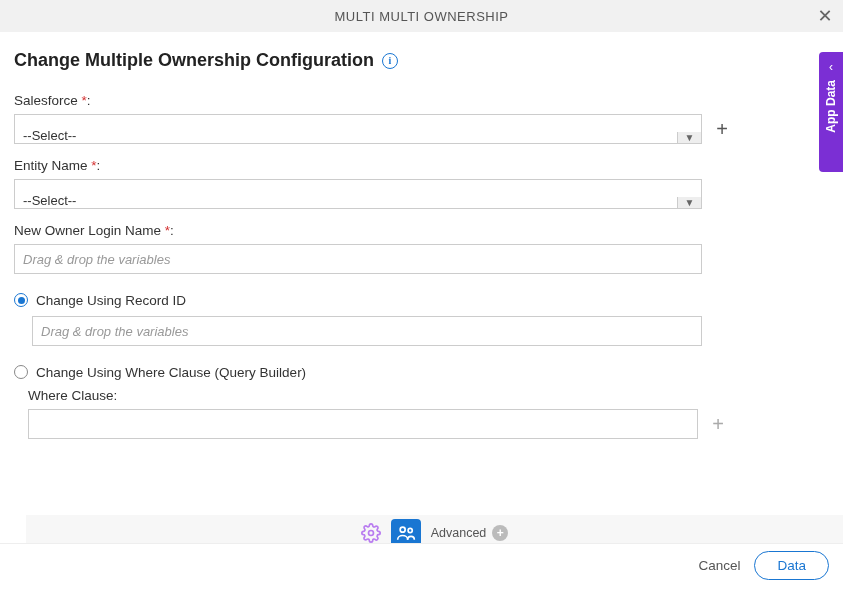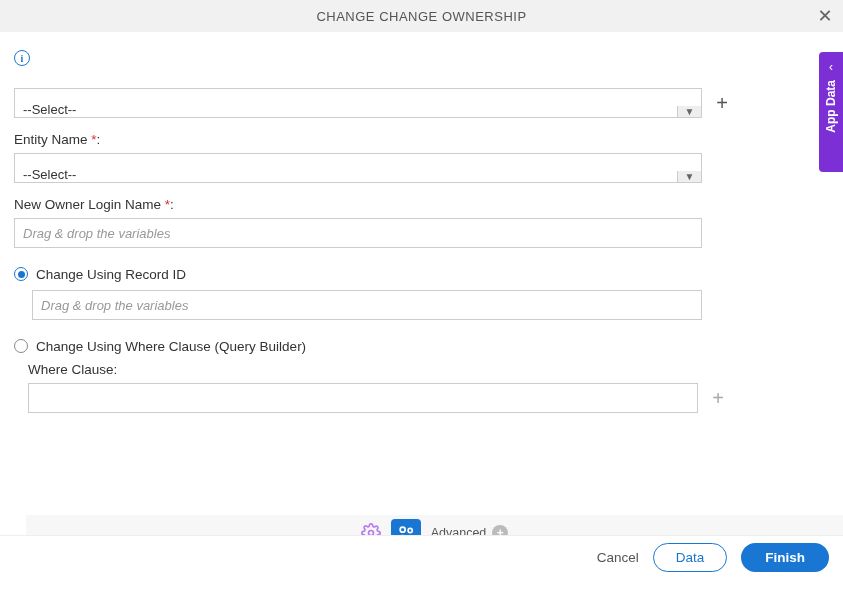--- a/index.html
+++ b/index.html
@@ -248,21 +248,21 @@
     color: #fff;
     display: flex;
     align-items: center;
     justify-content: center;
     font-size: 12px;
     font-weight: bold;
   }
 
   .footer {
     position: absolute;
-    left: 0; right: 0; bottom: 16px;
+    left: 0; right: 0; bottom: 8px;
     height: 44px;
     display: flex;
     align-items: center;
     justify-content: flex-end;
     gap: 14px;
     padding-right: 14px;
     border-top: 1px solid #eee;
     background: #fff;
   }
   .btn-link {
@@ -287,36 +287,41 @@
     padding: 7px 24px;
     font-size: 13.5px;
     font-weight: 600;
     cursor: pointer;
   }
 </style>
 </head>
 <body>
 
 <div class="header">
-  <span>CHANGE CHANGE OWNERSHIP</span>
+  <span>MULTI MULTI OWNERSHIP</span>
   <span class="close">✕</span>
 </div>
 
 <div class="app-data-tab">
   <span class="chev">‹</span>
   <span class="vt">App Data</span>
 </div>
 
 <div class="content">
 
   <div class="page-title-row">
+    <h1 class="page-title">Change Multiple Ownership Configuration</h1>
     <span class="info-icon">i</span>
   </div>
 
   <div class="form-row">
+    <label class="field-label">
+      <span>Salesforce</span>
+      <span class="req">*</span><span>:</span>
+    </label>
     <div class="field-line">
       <div class="select-wrap">
         <div class="select-text">--Select--</div>
         <div class="select-dd">▼</div>
       </div>
       <div class="plus-btn">+</div>
     </div>
   </div>
 
   <div class="form-row">
@@ -391,14 +396,13 @@
   </span>
   <span class="adv-wrap">
     <span class="adv-text">Advanced</span>
     <span class="adv-plus">+</span>
   </span>
 </div>
 
 <div class="footer">
   <span class="btn-link">Cancel</span>
   <button class="btn-outline">Data</button>
-  <button class="btn-primary">Finish</button>
 </div>
 
 </body></html>

